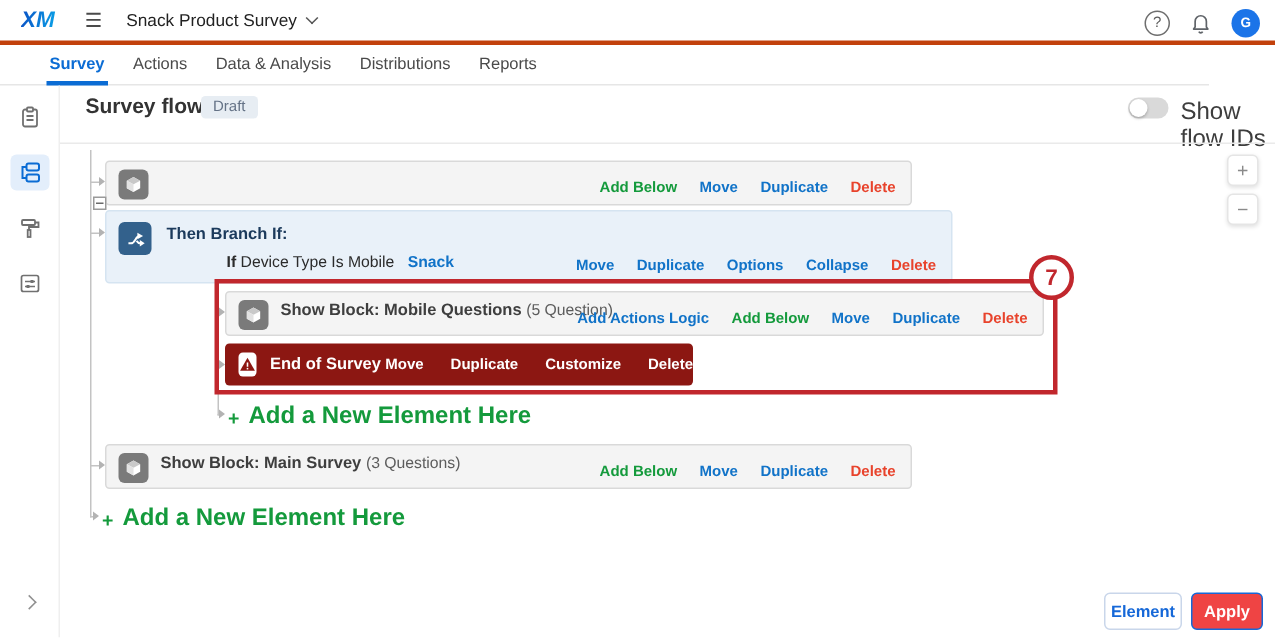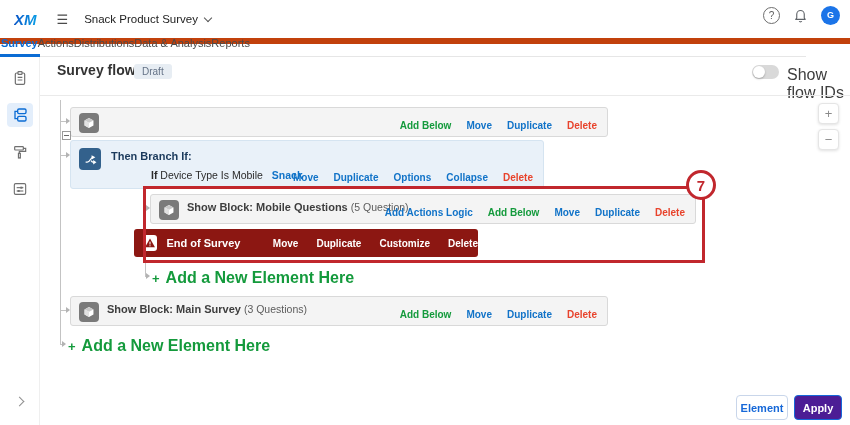--- a/index.html
+++ b/index.html
@@ -4,33 +4,33 @@
 <style>
   :root{
     --blue:#1173C8; --green:#149A3C; --red:#E8432C; --accent:#0B6CD4;
     --maroon:#8C1712; --anno:#C1272D; --ink:#3E3E3E;
   }
   *{box-sizing:border-box;margin:0;padding:0}
   body{font-family:"Liberation Sans",sans-serif;background:#fff}
   #app{position:relative;width:850px;height:425px;background:#fff;overflow:hidden}
 
   
-  .topbar{position:absolute;left:0;top:0;width:850px;height:44px;border-bottom:6px solid #c2410c;display:flex;align-items:center}
+  .topbar{position:absolute;left:0;top:0;width:850px;height:30px;border-bottom:3px solid #c2410c;display:flex;align-items:center}
   .xm-logo{margin-left:14px;font-size:15px;font-weight:800;font-style:italic;
     background:linear-gradient(100deg,#0a4fc4,#0aa3e8);-webkit-background-clip:text;background-clip:text;color:transparent}
   .hamburger{margin-left:20px;font-size:13px;color:#4a4a4a;cursor:pointer;line-height:1}
   .survey-name{margin-left:16px;font-size:11.5px;color:#222;cursor:pointer}
   .caret{display:inline-block;width:6px;height:6px;border-right:1.4px solid #555;border-bottom:1.4px solid #555;transform:rotate(45deg);margin-left:7px;margin-bottom:2px}
   .top-right{position:absolute;right:10px;top:0;height:30px;display:flex;align-items:center;gap:13px}
   .help-ic{width:17px;height:17px;border:1.4px solid #6e6e6e;border-radius:50%;display:flex;align-items:center;justify-content:center;font-size:10px;color:#5e5e5e;cursor:pointer}
   .bell{cursor:pointer;display:flex}
   .avatar{width:19px;height:19px;border-radius:50%;background:#1B74E8;color:#fff;font-size:9px;font-weight:700;display:flex;align-items:center;justify-content:center;cursor:pointer}
 
   
-  .tabbar{position:absolute;left:0;top:30px;width:806px;height:27px;border-bottom:1px solid #e6e6e6;display:flex;align-items:center;padding-left:1px}
+  .tabbar{position:absolute;left:0;top:30px;width:806px;height:27px;border-bottom:1px solid #e6e6e6;display:flex;align-items:center;gap:19px;padding-left:33px}
   .tab{font-size:11px;color:#4a4a4a;cursor:pointer;height:27px;display:flex;align-items:center;position:relative}
   .tab.active{color:var(--accent);font-weight:700}
   .tab.active::after{content:"";position:absolute;left:-2px;right:-2px;bottom:0;height:3px;background:var(--accent)}
 
   
   .sidebar{position:absolute;left:0;top:57px;width:40px;height:368px;border-right:1px solid #efefef;display:flex;flex-direction:column;align-items:center;padding-top:9px;gap:13px}
   .side-ic{width:26px;height:24px;border-radius:4px;display:flex;align-items:center;justify-content:center;cursor:pointer}
   .side-ic.active{background:#E3EEFB}
   .expand-chevron{position:absolute;left:16px;top:398px;width:7px;height:7px;border-right:1.6px solid #8f8f8f;border-bottom:1.6px solid #8f8f8f;transform:rotate(-45deg);cursor:pointer}
 
@@ -78,21 +78,21 @@
   
   .anno-rect{position:absolute;left:143px;top:186px;width:562px;height:77px;border:3px solid var(--anno);z-index:4;pointer-events:none}
   .anno-circle{position:absolute;left:686px;top:170px;width:30px;height:30px;border:3px solid var(--anno);border-radius:50%;background:#fff;z-index:5;display:flex;align-items:center;justify-content:center;font-size:15px;font-weight:700;color:var(--anno)}
 
   
   .zoombtn{position:absolute;left:818px;width:21px;height:21px;background:#fff;border:1px solid #e5e5e5;border-radius:4px;box-shadow:0 1px 3px rgba(0,0,0,.12);color:#8a8a8a;font-size:13px;display:flex;align-items:center;justify-content:center;cursor:pointer}
 
   
   .btn{position:absolute;top:395px;height:25px;border-radius:4px;font-size:11px;font-weight:700;display:flex;align-items:center;justify-content:center;cursor:pointer}
   .btn-revert{right:62px;width:52px;background:#fff;border:1px solid #c9d6ea;color:#1668D8}
-  .btn-apply{right:8px;width:48px;background:#4c1d95;border:1px solid #1668D8;color:#fff}
+  .btn-apply{right:8px;width:48px;background:#ef4444;border:1px solid #1668D8;color:#fff}
 </style>
 </head>
 <body>
 
 <div id="app">
 
   <div class="topbar">
     <span class="xm-logo">XM</span>
     <span class="hamburger">☰</span>
     <span class="survey-name"><span>Snack Product Survey</span><span class="caret"></span></span>
@@ -104,22 +104,22 @@
             <path d="M10 21a2.2 2.2 0 0 0 4 0"></path>
           </svg>
       </span>
       <span class="avatar">G</span>
     </div>
   </div>
 
   <div class="tabbar">
     <span class="tab active">Survey</span>
     <span class="tab">Actions</span>
+    <span class="tab">Data &amp; Analysis</span>
     <span class="tab">Distributions</span>
-    <span class="tab">Data &amp; Analysis</span>
     <span class="tab">Reports</span>
   </div>
 
   <div class="sidebar">
     <span class="side-ic">
       <svg width="16" height="16" viewBox="0 0 24 24" fill="none" stroke="#707070" stroke-width="1.8">
           <rect x="5" y="4.5" width="14" height="17" rx="2"></rect>
           <rect x="9" y="2.5" width="6" height="4" rx="1" fill="#fff"></rect>
           <path d="M8.5 11h7M8.5 15h7"></path>
         </svg>
@@ -185,21 +185,21 @@
     </span>
     <span class="links">
       <span class="lnk g">Add Below</span>
       <span class="lnk b">Move</span>
       <span class="lnk b">Duplicate</span>
       <span class="lnk r">Delete</span>
     </span>
   </div>
 
   <span class="collapse-box"></span>
-  <div class="blk branch" style="left:70px;top:140px;width:474px;height:49px">
+  <div class="blk branch" style="left:70px;top:140px;width:565px;height:49px">
     <span class="blk-icon">
       <svg width="13" height="13" viewBox="0 0 24 24" fill="none">
           <path d="M3 17h3c6 0 5-9 11-9" stroke="#fff" stroke-width="2.4"></path>
           <path d="M14 4l7 4-7 4z" fill="#fff"></path>
           <path d="M13 14c1.5 2 2.5 3 4 3h2" stroke="#fff" stroke-width="2.4"></path>
           <path d="M17 13l6 4-6 4z" fill="#fff"></path>
         </svg>
     </span>
     <span class="ttl">Then Branch If:</span>
     <span class="cond">
@@ -227,21 +227,21 @@
     <span class="ttl"><span>Show Block: Mobile Questions</span> <span class="cnt">(5 Question)</span></span>
     <span class="links">
       <span class="lnk b">Add Actions Logic</span>
       <span class="lnk g">Add Below</span>
       <span class="lnk b">Move</span>
       <span class="lnk b">Duplicate</span>
       <span class="lnk r">Delete</span>
     </span>
   </div>
 
-  <div class="eos" style="left:134px;top:229px;width:344px;height:28px">
+  <div class="eos" style="left:150px;top:229px;width:312px;height:28px">
     <span class="eos-icon">
       <svg width="12" height="12" viewBox="0 0 16 16">
           <path d="M8 2 14.6 13.6H1.4z" fill="#8C1712"></path>
           <rect x="7.3" y="6.2" width="1.4" height="3.8" fill="#fff"></rect>
           <rect x="7.3" y="11" width="1.4" height="1.4" fill="#fff"></rect>
         </svg>
     </span>
     <span class="eos-title">End of Survey</span>
     <span class="links">
       <span class="lnk">Move</span>

